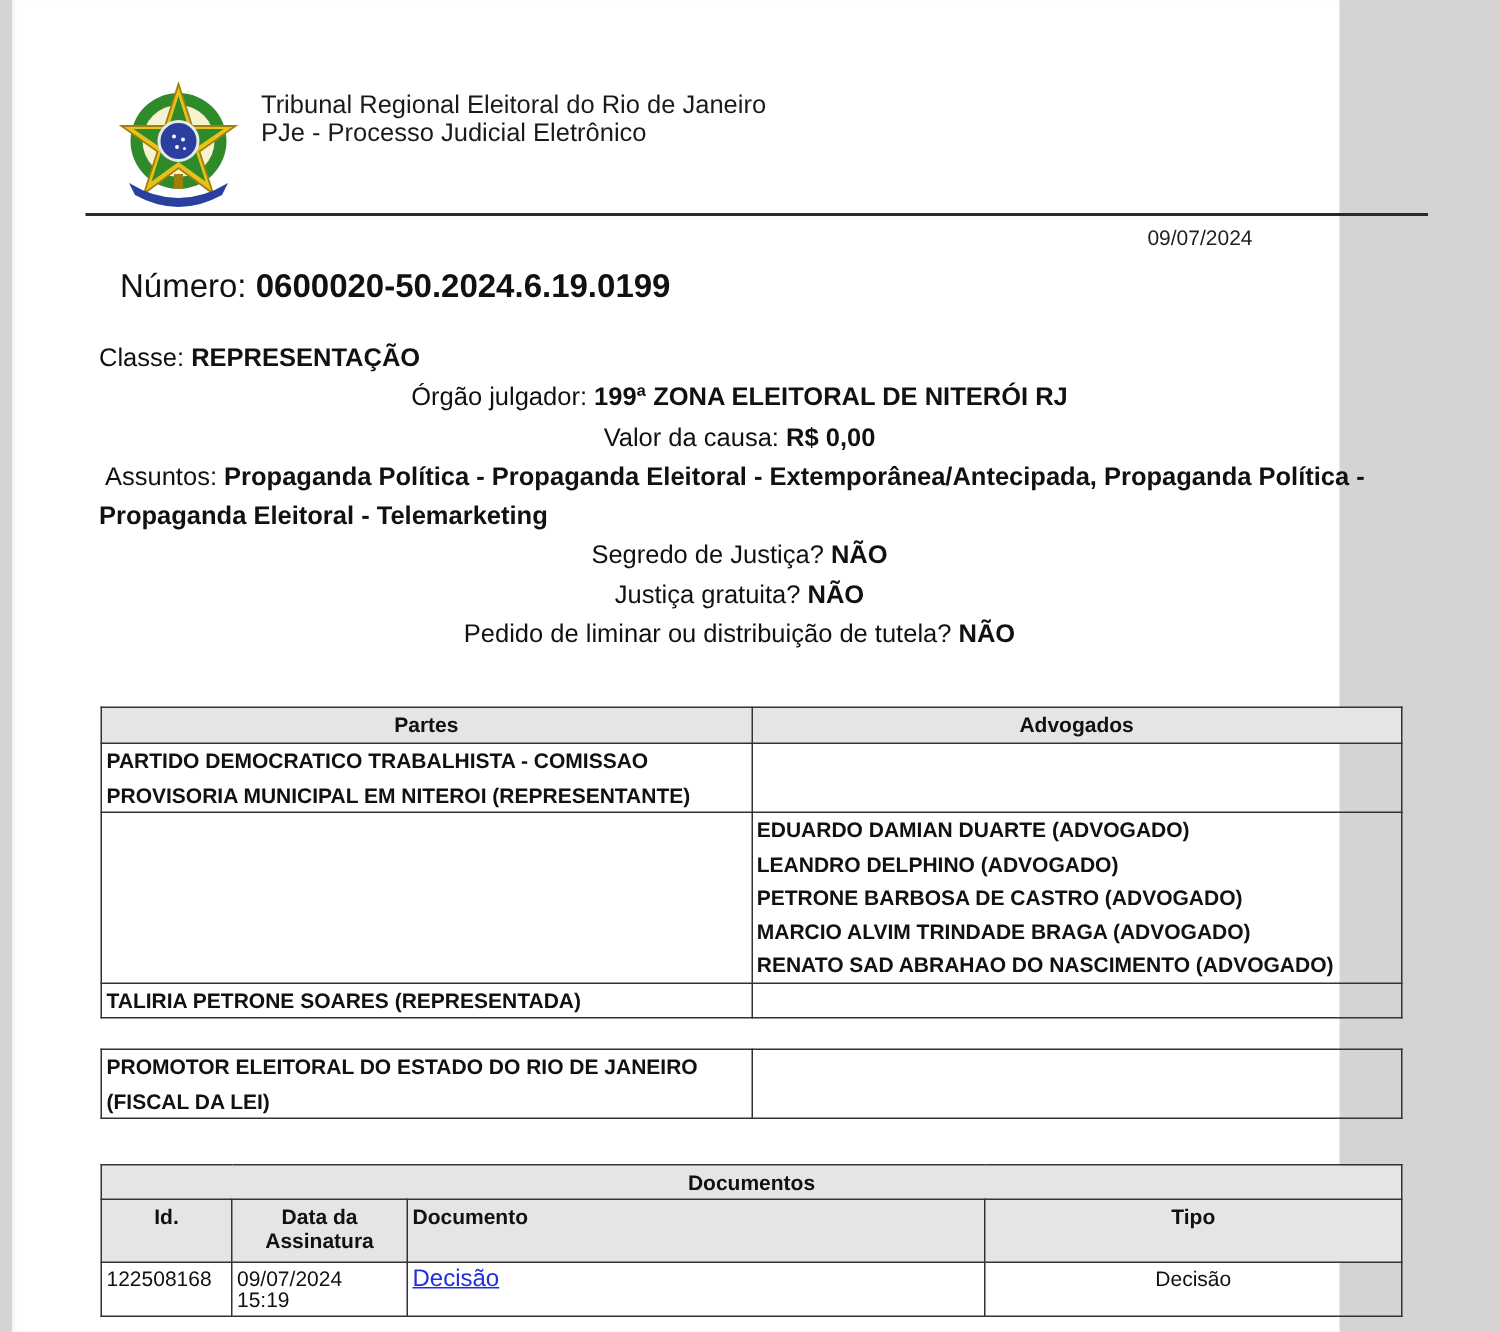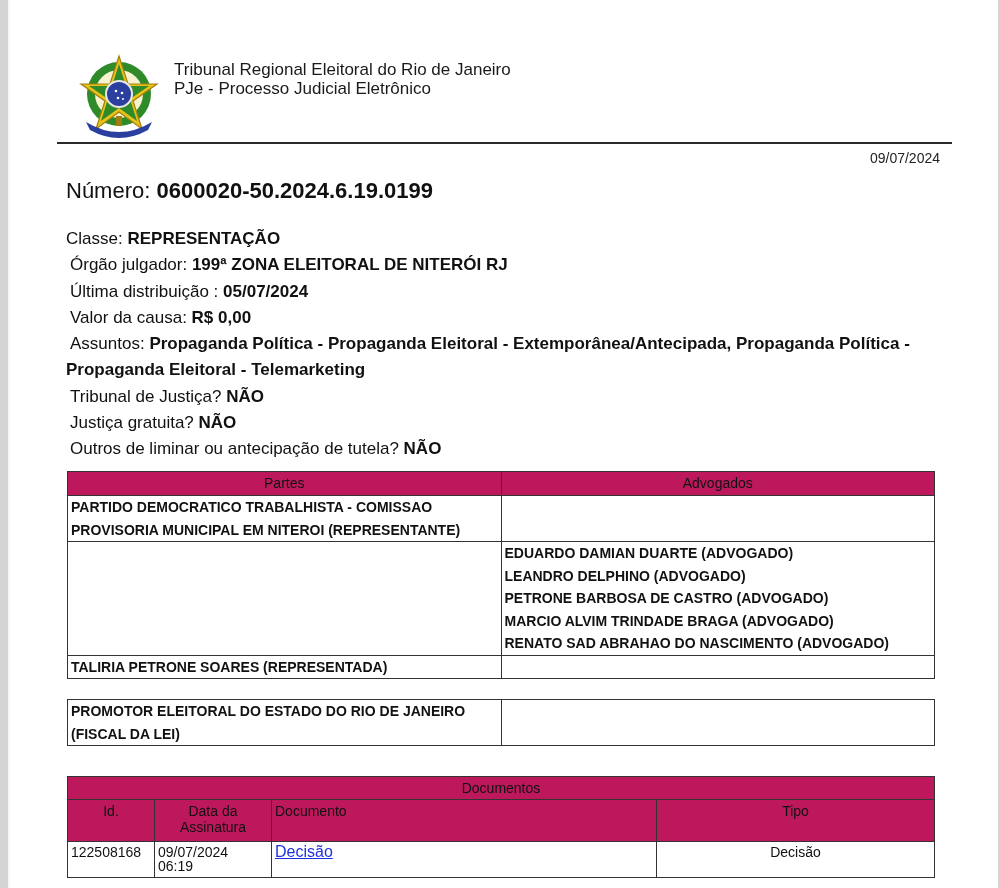--- a/index.html
+++ b/index.html
@@ -4,21 +4,21 @@
   <style>
     html, body { margin: 0; padding: 0; }
     body {
       width: 1000px; height: 888px; overflow: hidden;
       background: #d4d4d4;
       font-family: "Liberation Sans", sans-serif;
       color: #111;
       position: relative;
     }
     .page {
-      position: absolute; left: 8px; top: 0; width: 990px; height: 888px;
+      position: absolute; left: 8px; top: 0; width: 885px; height: 888px;
       background: #ffffff;
       box-shadow: inset 2px 0 2px rgba(0,0,0,0.04);
     }
     .header {
       position: absolute; left: 0; top: 0; width: 984px; height: 145px;
     }
     .logo {
       position: absolute; left: 70px; top: 52px; width: 82px; height: 86px;
     }
     .inst {
@@ -26,38 +26,38 @@
       font-size: 17px; line-height: 19px; color: #1a1a1a;
     }
     .rule {
       position: absolute; left: 49px; top: 142px; width: 895px; height: 2px;
       background: #2a2a2a;
     }
     .print-date {
       position: absolute; right: 58px; top: 150px; font-size: 14px; color: #222;
     }
     .numero {
-      position: absolute; left: 58px; top: 178px; font-size: 22px;
+      position: absolute; left: 72px; top: 178px; font-size: 22px;
     }
     .numero b { font-weight: bold; }
     .fields {
       position: absolute; left: 58px; top: 226px; width: 850px;
       font-size: 17px; line-height: 26.3px;
     }
     .fields .row { white-space: nowrap; }
-    .fields .indent { padding-left: 4px; }
+    .fields .indent { padding-left: 4px; text-align: center; }
     .fields .wrap { white-space: normal; }
     .fields b { font-weight: bold; }
 
     table {
       border-collapse: collapse; position: absolute; left: 59px; width: 868px;
       font-size: 14px;
     }
     td, th { border: 1px solid #333; padding: 0 3px; vertical-align: top; }
-    th { background: #be185d; font-weight: normal; text-align: center; }
+    th { background: #e5e5e5; font-weight: bold; text-align: center; }
     .t-partes { top: 471px; }
     .t-partes th { height: 23px; line-height: 23px; }
     .t-partes td { font-weight: bold; line-height: 22.5px; width: 50%; }
     .t-outros { top: 699px; }
     .t-outros th { height: 23px; line-height: 23px; }
     .t-outros td { font-weight: bold; line-height: 22.5px; width: 50%; }
     .t-docs { top: 776px; }
     .t-docs .title th { height: 22px; line-height: 22px; }
     .t-docs .cols th { height: 38px; line-height: 16px; padding-top: 3px; vertical-align: top; }
     .t-docs .cols th.left { text-align: left; }
@@ -98,36 +98,33 @@
   </div>
 
   <div class="fields">
     <div class="row">
       <span>Classe: </span><b>REPRESENTAÇÃO</b>
     </div>
     <div class="row indent">
       <span>Órgão julgador: </span><b>199ª ZONA ELEITORAL DE NITERÓI RJ</b>
     </div>
     <div class="row indent">
-      <span>Última distribuição : </span><b>05/07/2024</b>
-    </div>
-    <div class="row indent">
       <span>Valor da causa: </span><b>R$ 0,00</b>
     </div>
     <div class="row wrap">
       <span style="padding-left:4px">Assuntos: </span><b>Propaganda Política - Propaganda Eleitoral - Extemporânea/Antecipada, Propaganda Política - Propaganda Eleitoral - Telemarketing</b>
     </div>
     <div class="row indent">
-      <span>Tribunal de Justiça? </span><b>NÃO</b>
+      <span>Segredo de Justiça? </span><b>NÃO</b>
     </div>
     <div class="row indent">
       <span>Justiça gratuita? </span><b>NÃO</b>
     </div>
     <div class="row indent">
-      <span>Outros de liminar ou antecipação de tutela? </span><b>NÃO</b>
+      <span>Pedido de liminar ou distribuição de tutela? </span><b>NÃO</b>
     </div>
   </div>
 
   <table class="t-partes">
     <tbody>
         <tr>
       <th>Partes</th>
       <th>Advogados</th>
     </tr>
     <tr>
@@ -168,21 +165,21 @@
     <tr class="cols">
       <th style="width:80px">Id.</th>
       <th style="width:110px">Data da Assinatura</th>
       <th class="left" style="width:378px">Documento</th>
       <th>Tipo</th>
     </tr>
     <tr>
       <td>122508168</td>
       <td>
         <div>09/07/2024</div>
-        <div>06:19</div>
+        <div>15:19</div>
       </td>
       <td>
         <a class="doc-link">Decisão</a>
       </td>
       <td class="c">Decisão</td>
     </tr>
   </tbody>
     </table>
 </div>
 

